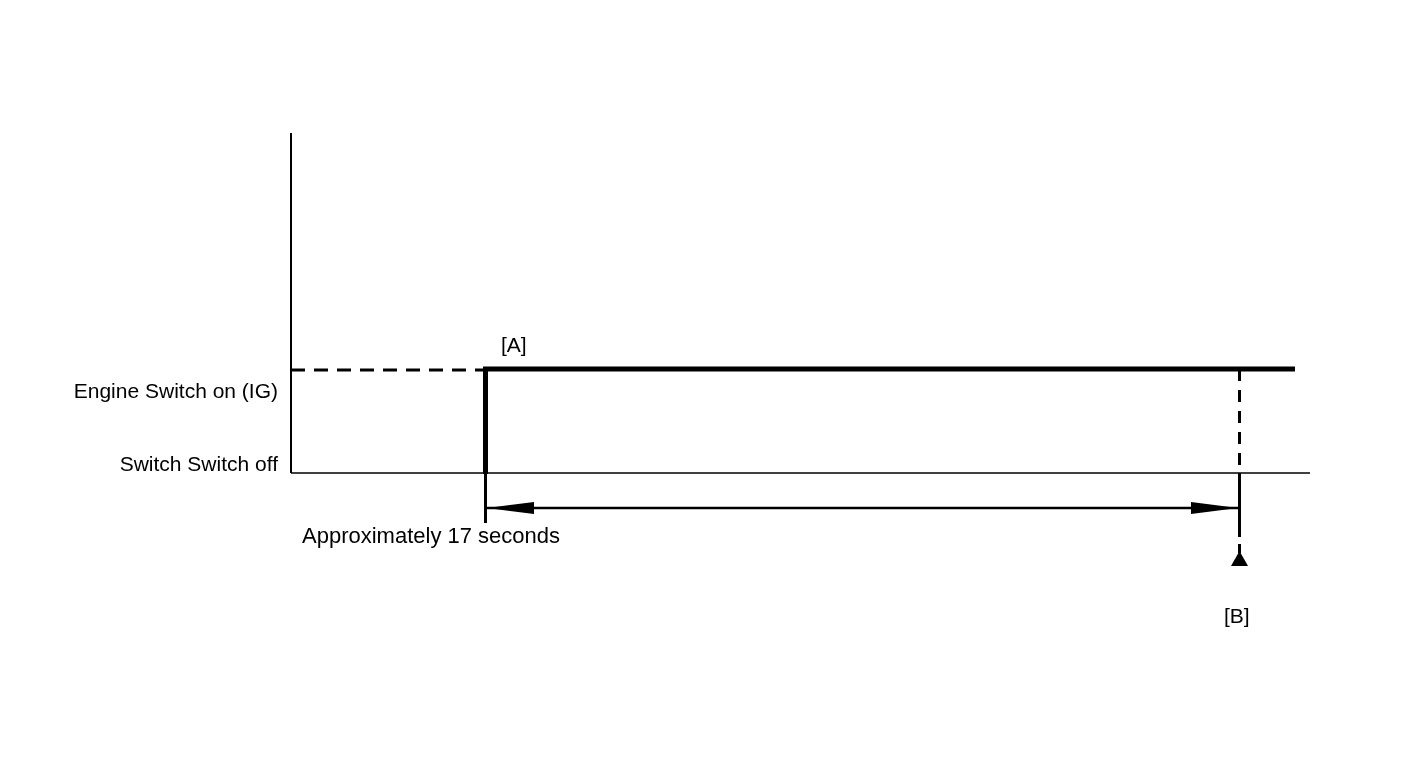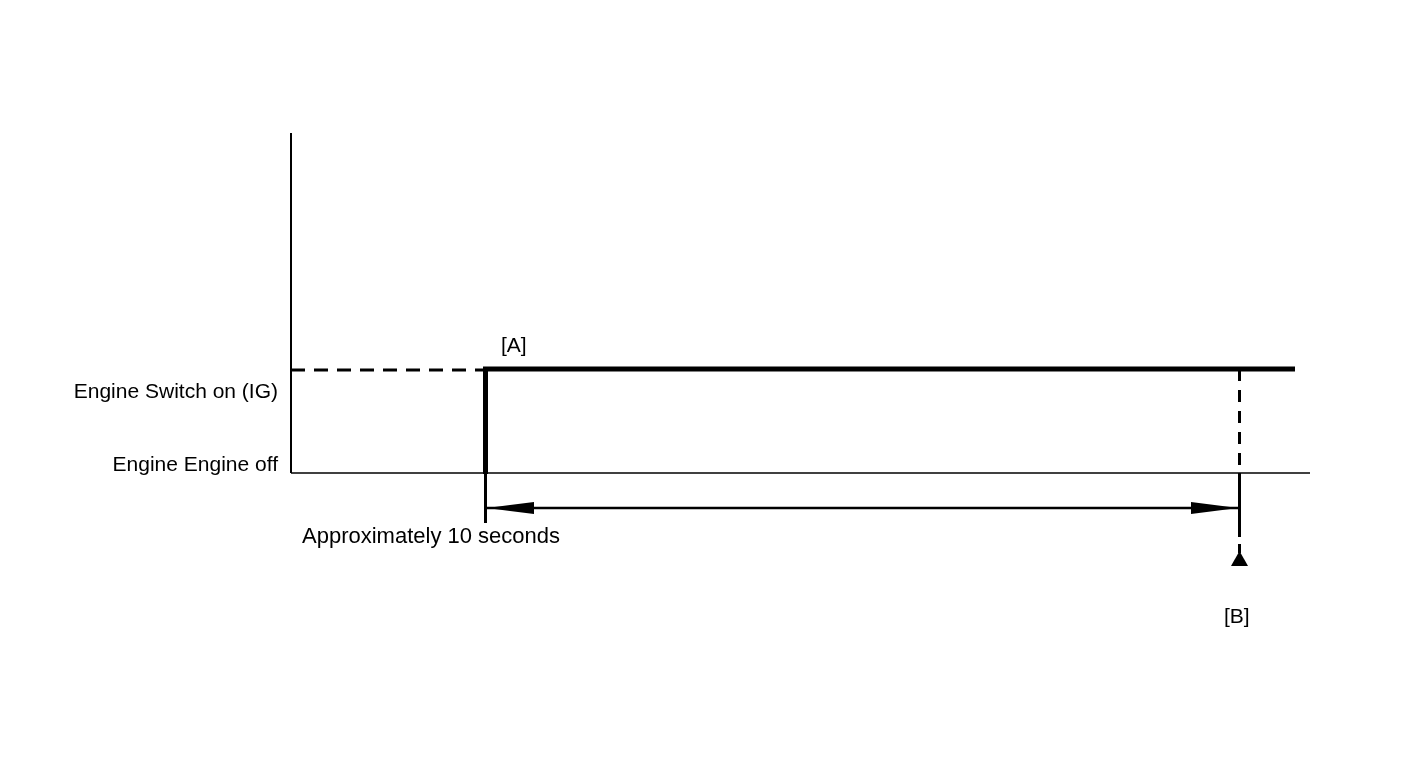--- a/index.html
+++ b/index.html
@@ -105,23 +105,23 @@
 
     <line x1="486" y1="508" x2="1239" y2="508" stroke="#000000" stroke-width="2.4"></line>
 
     <polygon points="487,508 534,502 534,514" fill="#000000"></polygon>
 
     <polygon points="1238,508 1191,502 1191,514" fill="#000000"></polygon>
   </svg>
 
   <div class="axis-label" id="label-on">Engine Switch on (IG)</div>
 
-  <div class="axis-label" id="label-off">Engine Engine off</div>
+  <div class="axis-label" id="label-off">Switch Switch off</div>
 
   <div class="point-label" id="label-a">[A]</div>
 
   <div class="point-label" id="label-b">[B]</div>
 
   <div id="duration-label">
-    <span>Approximately 10 seconds</span>
+    <span>Approximately 17 seconds</span>
   </div>
 
 </div>
 
 </body></html>

